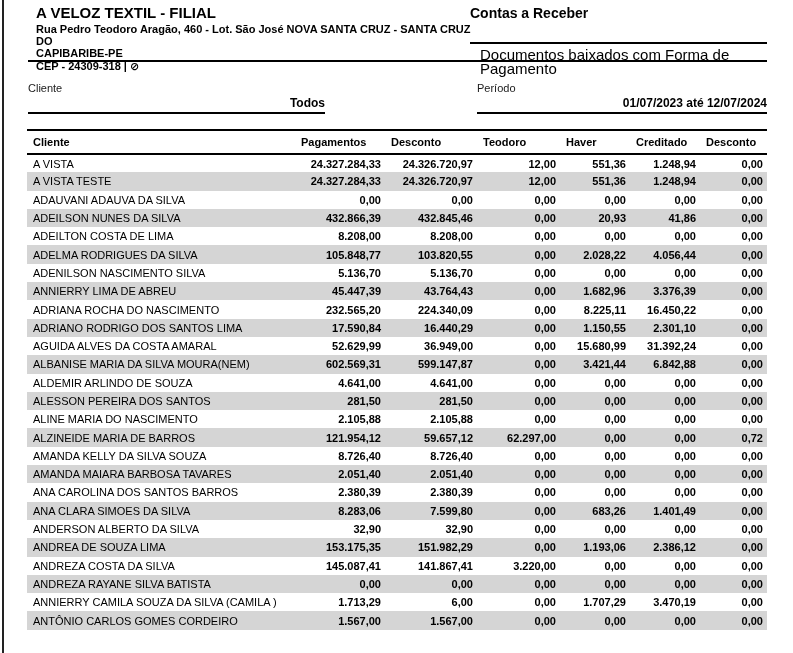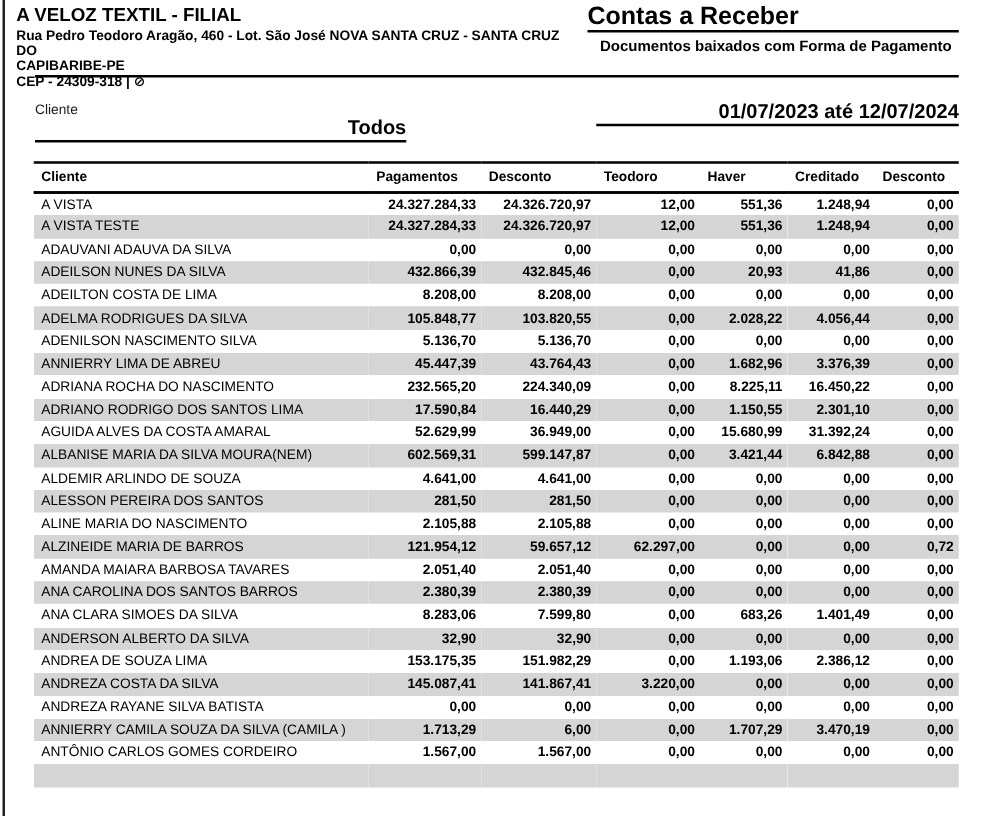--- a/index.html
+++ b/index.html
@@ -9,37 +9,37 @@
     background:#ffffff;
     color:#000;
     font-family:"Liberation Sans", sans-serif;
     overflow:hidden;
   }
   .left-edge {
     position:absolute; left:2px; top:0; width:2px; height:653px;
     background:#222;
   }
   
-  .company { position:absolute; left:13px; top:5px; width:440px; }
+  .company { position:absolute; left:36px; top:5px; width:440px; }
   .company-name { font-size:15px; font-weight:bold; line-height:16px; }
   .company-address { font-size:11px; font-weight:bold; line-height:12px; margin-top:2px; }
   .company-cep { font-size:11px; font-weight:bold; line-height:12px; margin-top:1px; }
   .phone-ico { font-size:11px; font-weight:bold; font-family:"DejaVu Sans", sans-serif; }
   
   .report-head { position:absolute; left:470px; top:3px; width:297px; }
-  .report-title { font-size:20px; font-weight:bold; line-height:21px; border-bottom:2px solid #000; padding-bottom:0; }
-  .report-subtitle { font-size:12px; font-weight:bold; line-height:14px; margin-top:4px; padding-left:10px; }
+  .report-title { font-size:14px; font-weight:bold; line-height:21px; border-bottom:2px solid #000; padding-bottom:18px; }
+  .report-subtitle { font-size:15px; font-weight:normal; line-height:14px; margin-top:4px; padding-left:10px; }
   
   .top-rule { position:absolute; left:28px; top:60px; width:739px; height:2px; background:#000; }
   
   .filter { position:absolute; top:82px; border-bottom:2px solid #000; padding-bottom:2px; }
   .filter-client { left:28px; width:297px; }
   .filter-period { left:477px; width:290px; }
   .filter-label { font-size:11px; line-height:13px; color:#1a1a1a; }
-  .filter-value { font-size:16px; font-weight:bold; line-height:14px; text-align:right; margin-top:1px; }
+  .filter-value { font-size:12px; font-weight:bold; line-height:14px; text-align:right; margin-top:1px; }
   
   .table-wrap { position:absolute; left:27px; top:129px; width:740px; }
   table { border-collapse:collapse; table-layout:fixed; width:740px; }
   thead tr { border-top:2px solid #000; border-bottom:2px solid #000; }
   th {
     font-size:11px; font-weight:bold; text-align:left;
     height:22px; line-height:22px; padding:0 0 0 6px;
     white-space:nowrap; overflow:hidden;
   }
   tbody td {
@@ -70,20 +70,21 @@
 </div>
 
 <div class="top-rule"></div>
 
 <div class="filter filter-client">
   <div class="filter-label">Cliente</div>
   <div class="filter-value">Todos</div>
 </div>
 
 <div class="filter filter-period">
+  <div class="filter-label">Período</div>
   <div class="filter-value">01/07/2023 até 12/07/2024</div>
 </div>
 
 <div class="table-wrap">
   <table>
     <colgroup>
       <col style="width:268px">
       <col style="width:90px">
       <col style="width:92px">
       <col style="width:83px">
@@ -241,20 +242,29 @@
         <tr>
           <td class="name">ALZINEIDE MARIA DE BARROS</td>
           <td class="num">121.954,12</td>
           <td class="num">59.657,12</td>
           <td class="num">62.297,00</td>
           <td class="num">0,00</td>
           <td class="num">0,00</td>
           <td class="num">0,72</td>
         </tr>
         <tr>
+          <td class="name">AMANDA KELLY DA SILVA SOUZA</td>
+          <td class="num">8.726,40</td>
+          <td class="num">8.726,40</td>
+          <td class="num">0,00</td>
+          <td class="num">0,00</td>
+          <td class="num">0,00</td>
+          <td class="num">0,00</td>
+        </tr>
+        <tr>
           <td class="name">AMANDA MAIARA BARBOSA TAVARES</td>
           <td class="num">2.051,40</td>
           <td class="num">2.051,40</td>
           <td class="num">0,00</td>
           <td class="num">0,00</td>
           <td class="num">0,00</td>
           <td class="num">0,00</td>
         </tr>
         <tr>
           <td class="name">ANA CAROLINA DOS SANTOS BARROS</td>

